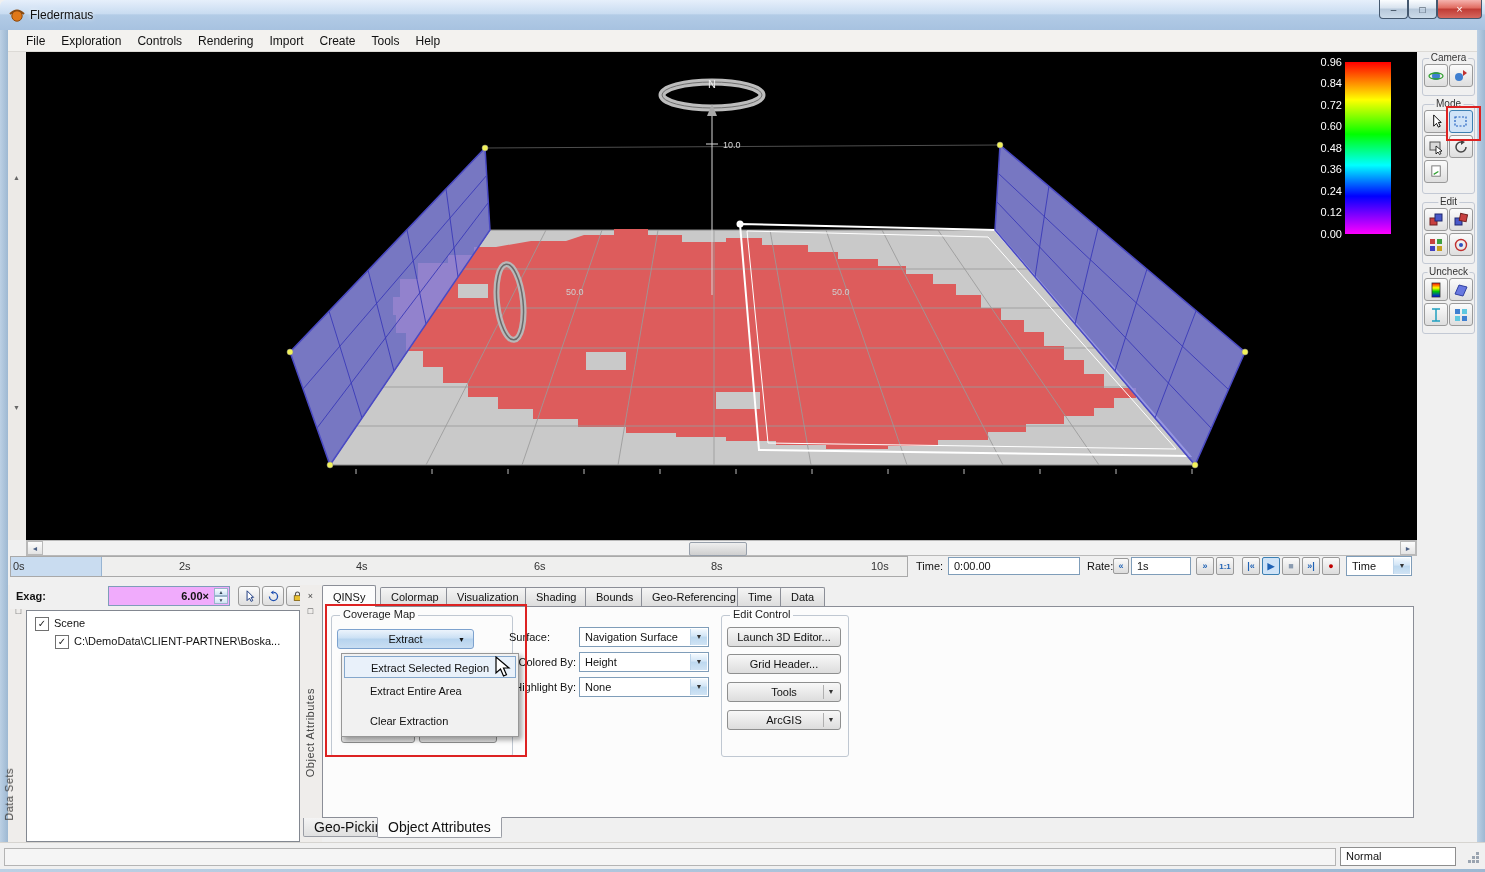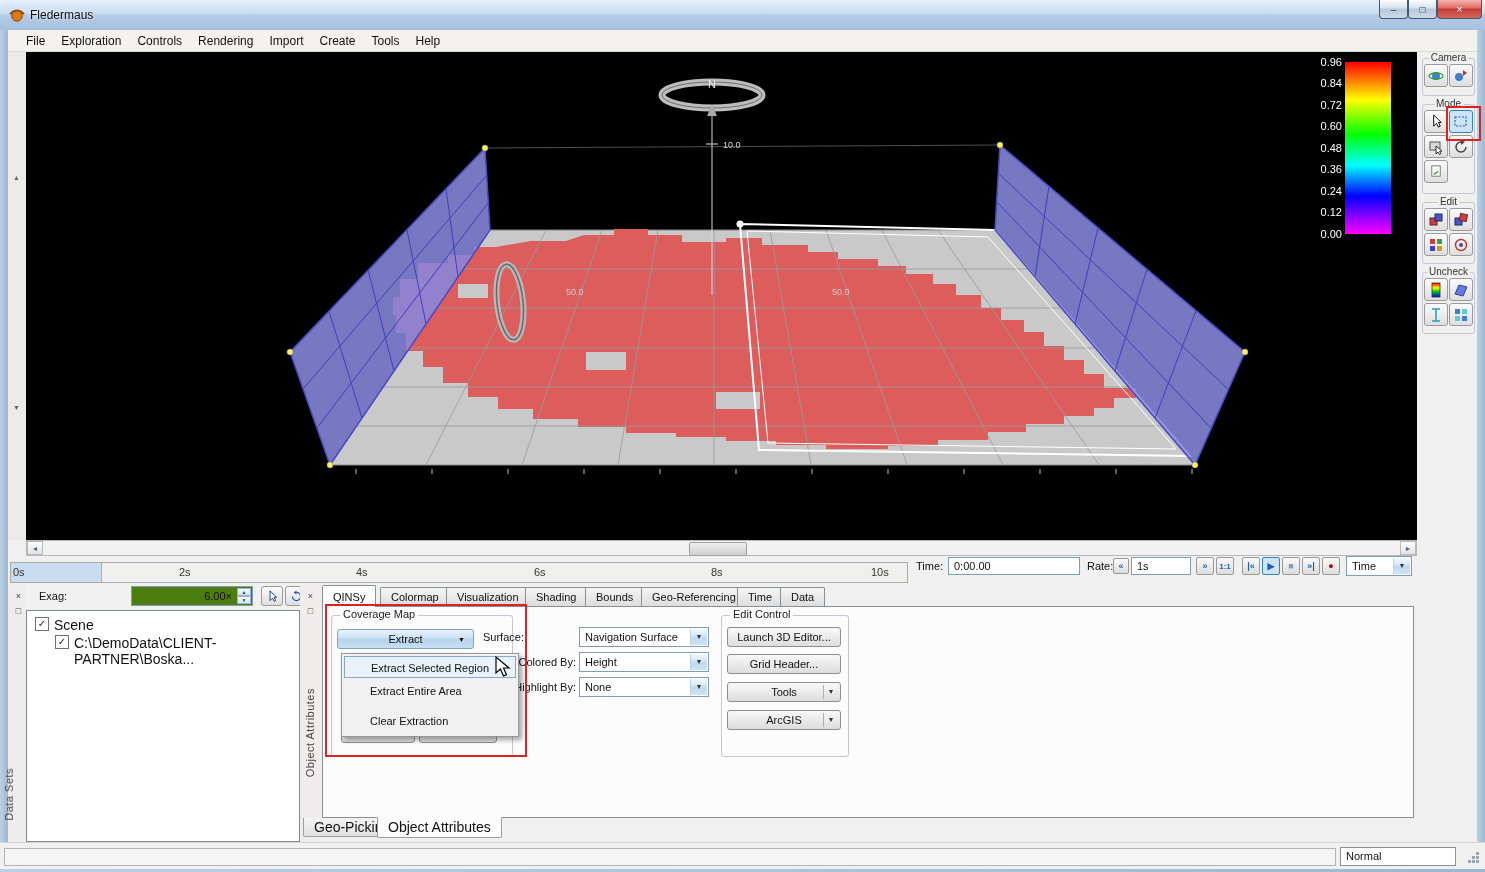--- a/index.html
+++ b/index.html
@@ -34,42 +34,42 @@
   .tb-row.first{margin-top:5px;}
   .tbtn{width:24px;height:23px;box-sizing:border-box;display:flex;align-items:center;justify-content:center;
     background:linear-gradient(#fbfbfb,#dedede);border:1px solid #9a9a9a;border-radius:3px;}
   .tbtn.sel{background:#cfe3f7;border-color:#3c7fb1;}
   
   #hscroll{position:absolute;left:26px;top:540px;width:1391px;height:16px;background:#f2f2f2;border:1px solid #b9b9b9;box-sizing:border-box;}
   .sb-arrow{position:absolute;top:0;width:16px;height:14px;display:flex;align-items:center;justify-content:center;
     font-size:7px;color:#4d6185;background:linear-gradient(#fdfdfd,#e3e3e3);border:1px solid #b9b9b9;box-sizing:border-box;}
   #sb-thumb{position:absolute;left:662px;top:1px;width:56px;height:12px;background:linear-gradient(#efefef,#cfcfcf);
     border:1px solid #98a0ab;border-radius:2px;}
-  #ruler{position:absolute;left:10px;top:556px;width:898px;height:21px;background:#efefee;border:1px solid #a9a9a9;box-sizing:border-box;margin-top:6px;}
+  #ruler{position:absolute;left:10px;top:556px;width:898px;height:21px;background:#efefee;border:1px solid #a9a9a9;box-sizing:border-box;}
   #ruler-hl{position:absolute;left:0;top:0;width:90px;height:19px;background:#c9dcf0;border-right:1px solid #97b4d2;}
   .tick{position:absolute;top:3px;font-size:11px;color:#333;}
   .tfield{position:absolute;height:18px;background:#fff;border:1px solid #7f9db9;box-sizing:border-box;
     font-size:11px;line-height:16px;padding-left:5px;}
   .tlabel{position:absolute;font-size:11px;color:#111;}
   .pbtn2{position:absolute;width:18px;height:18px;box-sizing:border-box;display:flex;align-items:center;justify-content:center;
     background:linear-gradient(#fafafa,#dcdcdc);border:1px solid #9a9a9a;border-radius:2px;font-size:9px;color:#1f62b5;font-weight:bold;}
   .pbtn2.sel{background:#cfe3f7;border-color:#3c7fb1;}
   
   .dockstrip{position:absolute;background:#efedeb;}
   .strip-icon{position:absolute;left:3px;width:13px;height:13px;display:flex;align-items:center;justify-content:center;
     font-size:9px;color:#444;border:1px solid transparent;}
   .vtext{writing-mode:vertical-rl;transform:rotate(180deg);font-size:11px;color:#444;letter-spacing:.5px;}
-  #exag-row{position:absolute;left:33px;top:585px;width:274px;height:24px;background:#f0f0f0;}
+  #exag-row{position:absolute;left:10px;top:585px;width:274px;height:24px;background:#f0f0f0;font-weight:bold;}
   #tree{position:absolute;left:26px;top:610px;width:274px;height:232px;background:#fff;border:1px solid #828790;box-sizing:border-box;}
   .cbx{position:absolute;width:12px;height:12px;background:#fff;border:1px solid #707070;box-sizing:content-box;
     font-size:10px;line-height:11px;text-align:center;color:#222;}
-  .treelabel{position:absolute;font-size:14px;}
+  .treelabel{position:absolute;font-size:11px;}
   .smallbtn{position:absolute;width:22px;height:20px;box-sizing:border-box;display:flex;align-items:center;justify-content:center;
     background:linear-gradient(#fbfbfb,#dedede);border:1px solid #9a9a9a;border-radius:3px;}
-  #spinfield{position:absolute;left:98px;top:1px;width:122px;height:20px;background:#4d7c0f;border:1px solid #7f9db9;box-sizing:border-box;}
+  #spinfield{position:absolute;left:98px;top:1px;width:122px;height:20px;background:#f0abfc;border:1px solid #7f9db9;box-sizing:border-box;}
   .spin{position:absolute;right:1px;width:14px;height:8px;background:linear-gradient(#f6fbff,#cfe3f4);
     border:1px solid #9ab4cc;box-sizing:border-box;font-size:5px;color:#345;text-align:center;line-height:6px;}
   
   #attr-panel{position:absolute;left:300px;top:585px;width:1120px;height:257px;background:#f0f0f0;}
   .tab{position:absolute;top:2px;height:19px;line-height:19px;padding:0 10px;font-size:11px;
     background:linear-gradient(#f5f5f5,#dddddd);border:1px solid #8b8e97;border-bottom:none;border-radius:2px 2px 0 0;box-sizing:border-box;}
   .tab.active{top:0;height:22px;line-height:22px;background:#fcfcfc;z-index:3;}
   #attr-content{position:absolute;left:22px;top:21px;width:1092px;height:212px;background:#fcfcfc;
     border:1px solid #8b8e97;box-sizing:border-box;z-index:1;}
   .grp{position:absolute;border:1px solid #c0c8d2;border-radius:3px;}
@@ -468,21 +468,21 @@
     <div class="pbtn" style="left:96px;top:116px;width:78px;height:20px">
       <span>Uncheck</span>
       </div>
 
     <div id="extract-menu">
       <div class="mitem hl" style="top:2px">Extract Selected Region</div>
       <div class="mitem" style="top:26px">Extract Entire Area</div>
       <div class="mitem" style="top:56px">Clear Extraction</div>
     </div>
 
-    <span class="abs" style="left:160px;top:24px;width:93px;text-align:left">Surface:</span>
+    <span class="abs" style="left:160px;top:24px;width:93px;text-align:center">Surface:</span>
     <div class="combo" style="left:256px;top:20px;width:130px">
       <span>Navigation Surface</span>
       <span class="carr">▼</span></div>
     <span class="abs" style="left:160px;top:49px;width:93px;text-align:right">Colored By:</span>
     <div class="combo" style="left:256px;top:45px;width:130px">
       <span>Height</span>
       <span class="carr">▼</span></div>
     <span class="abs" style="left:160px;top:74px;width:93px;text-align:right">Highlight By:</span>
     <div class="combo" style="left:256px;top:70px;width:130px">
       <span>None</span>

